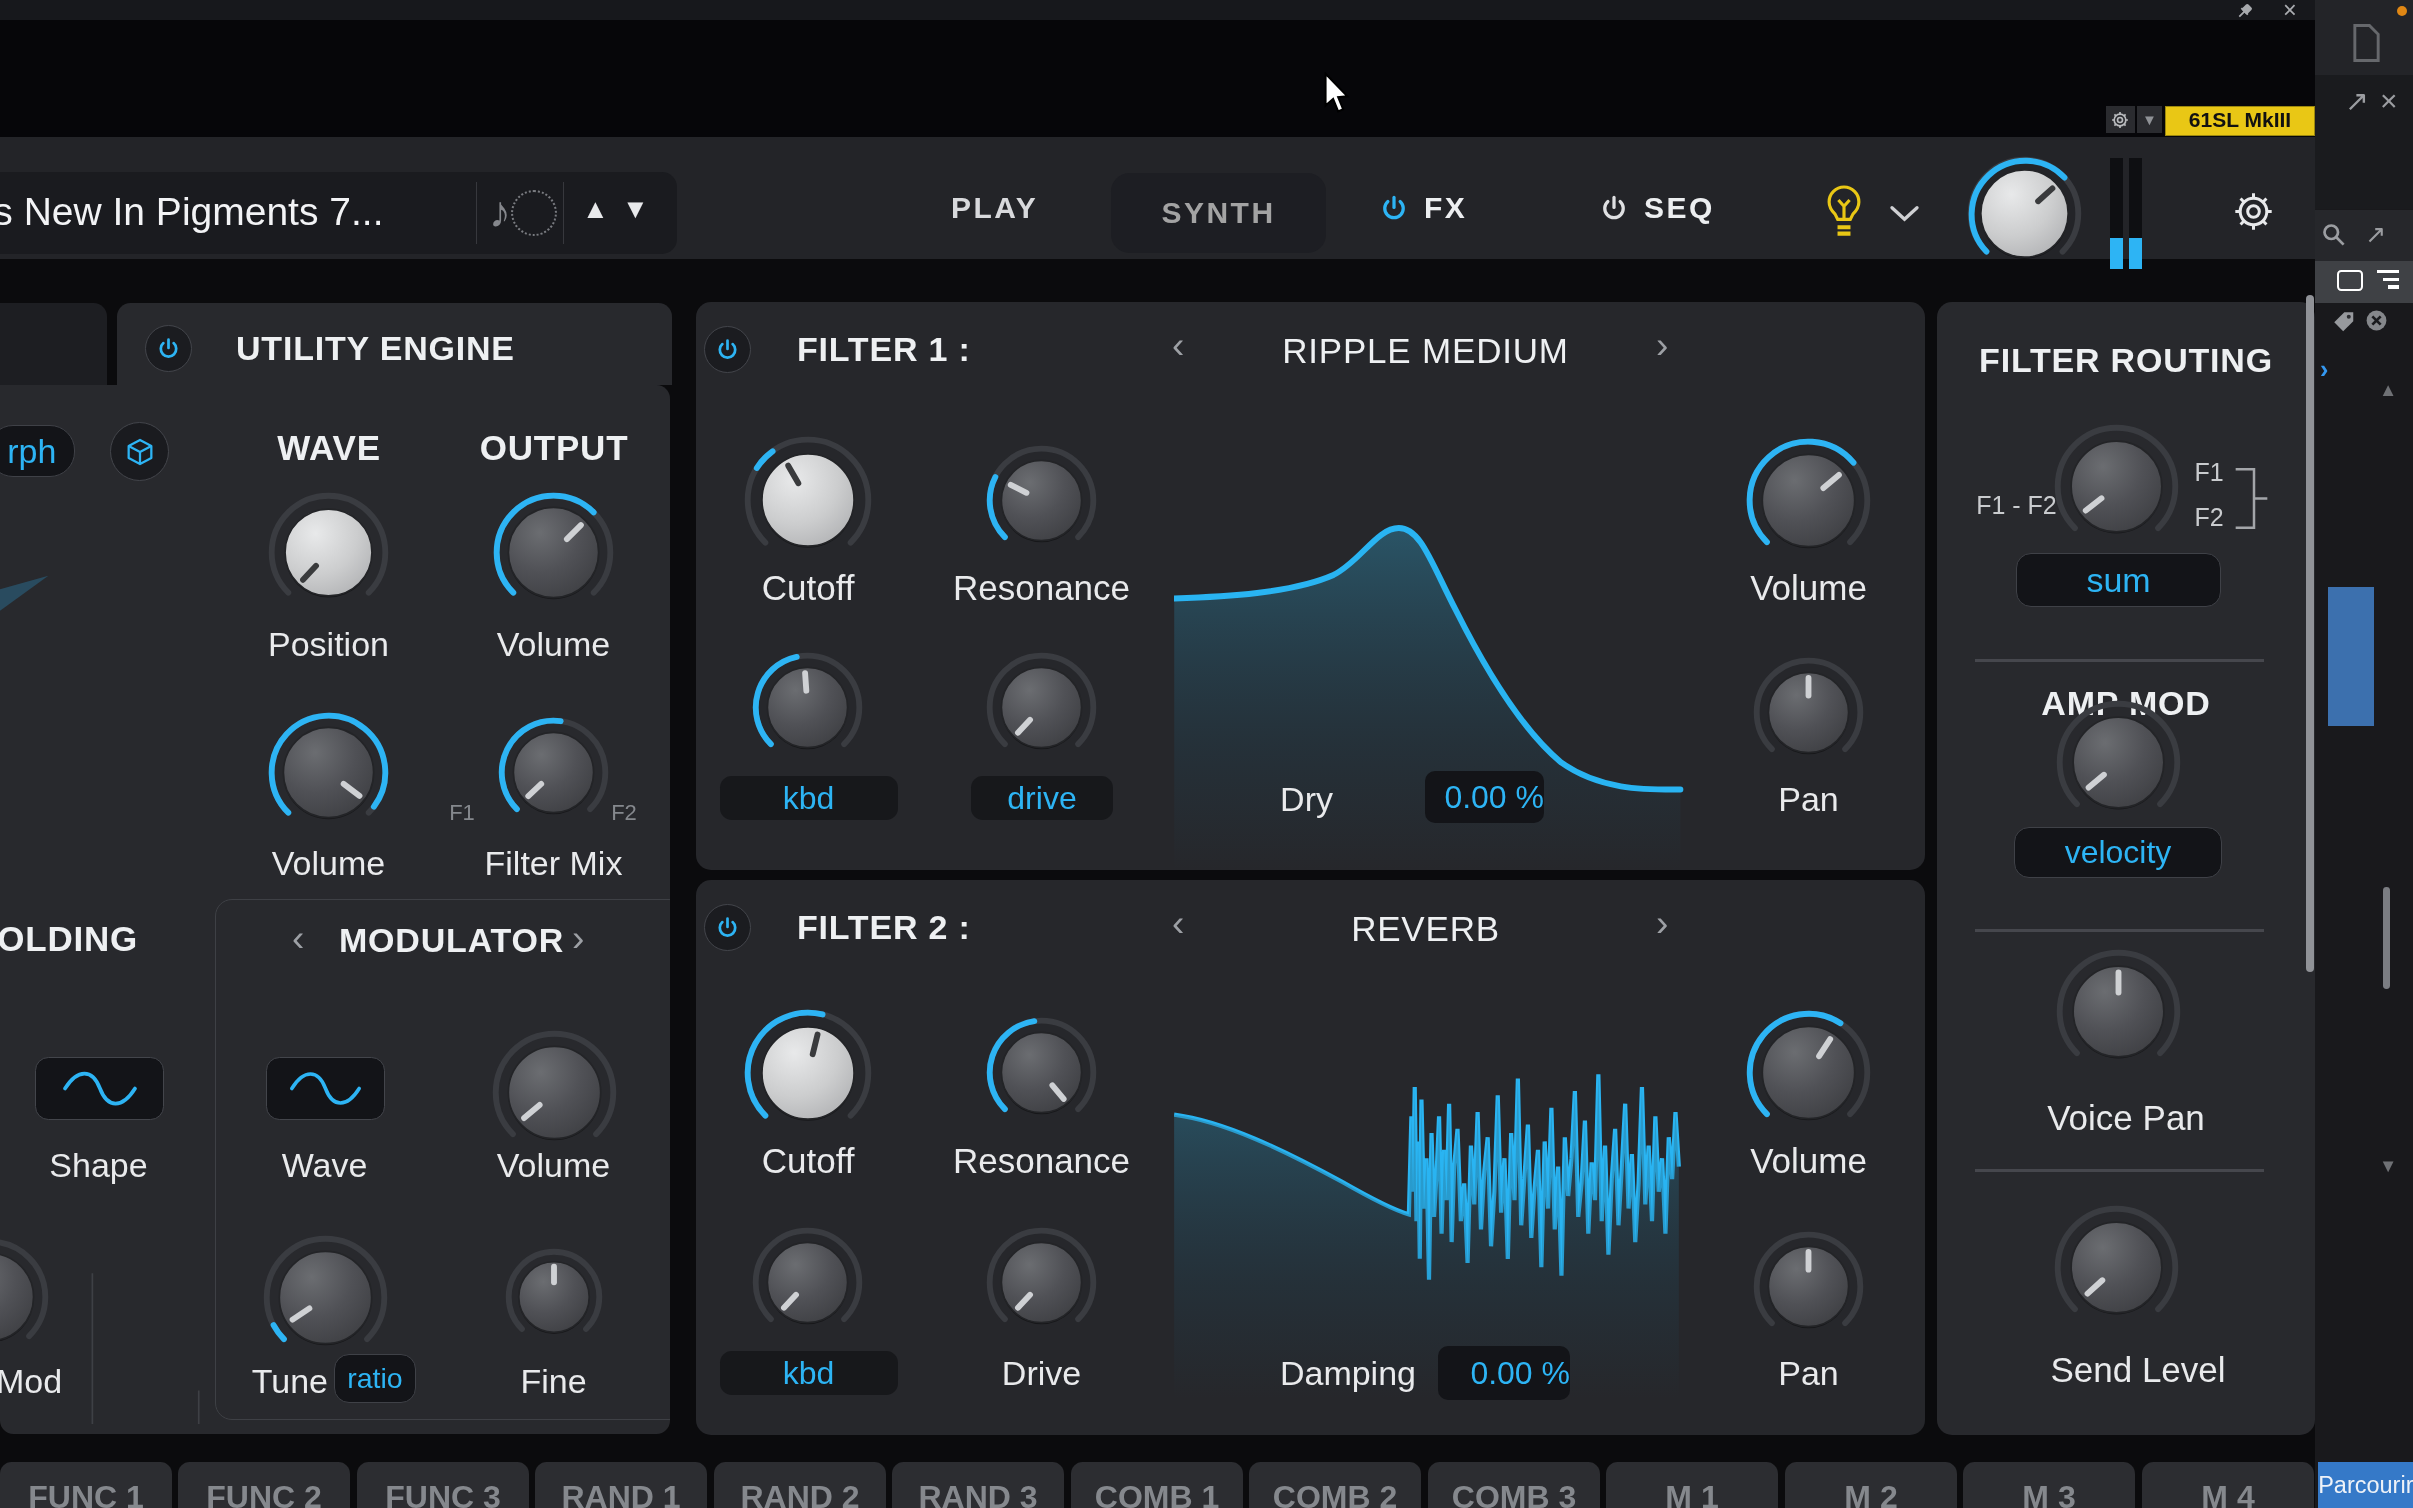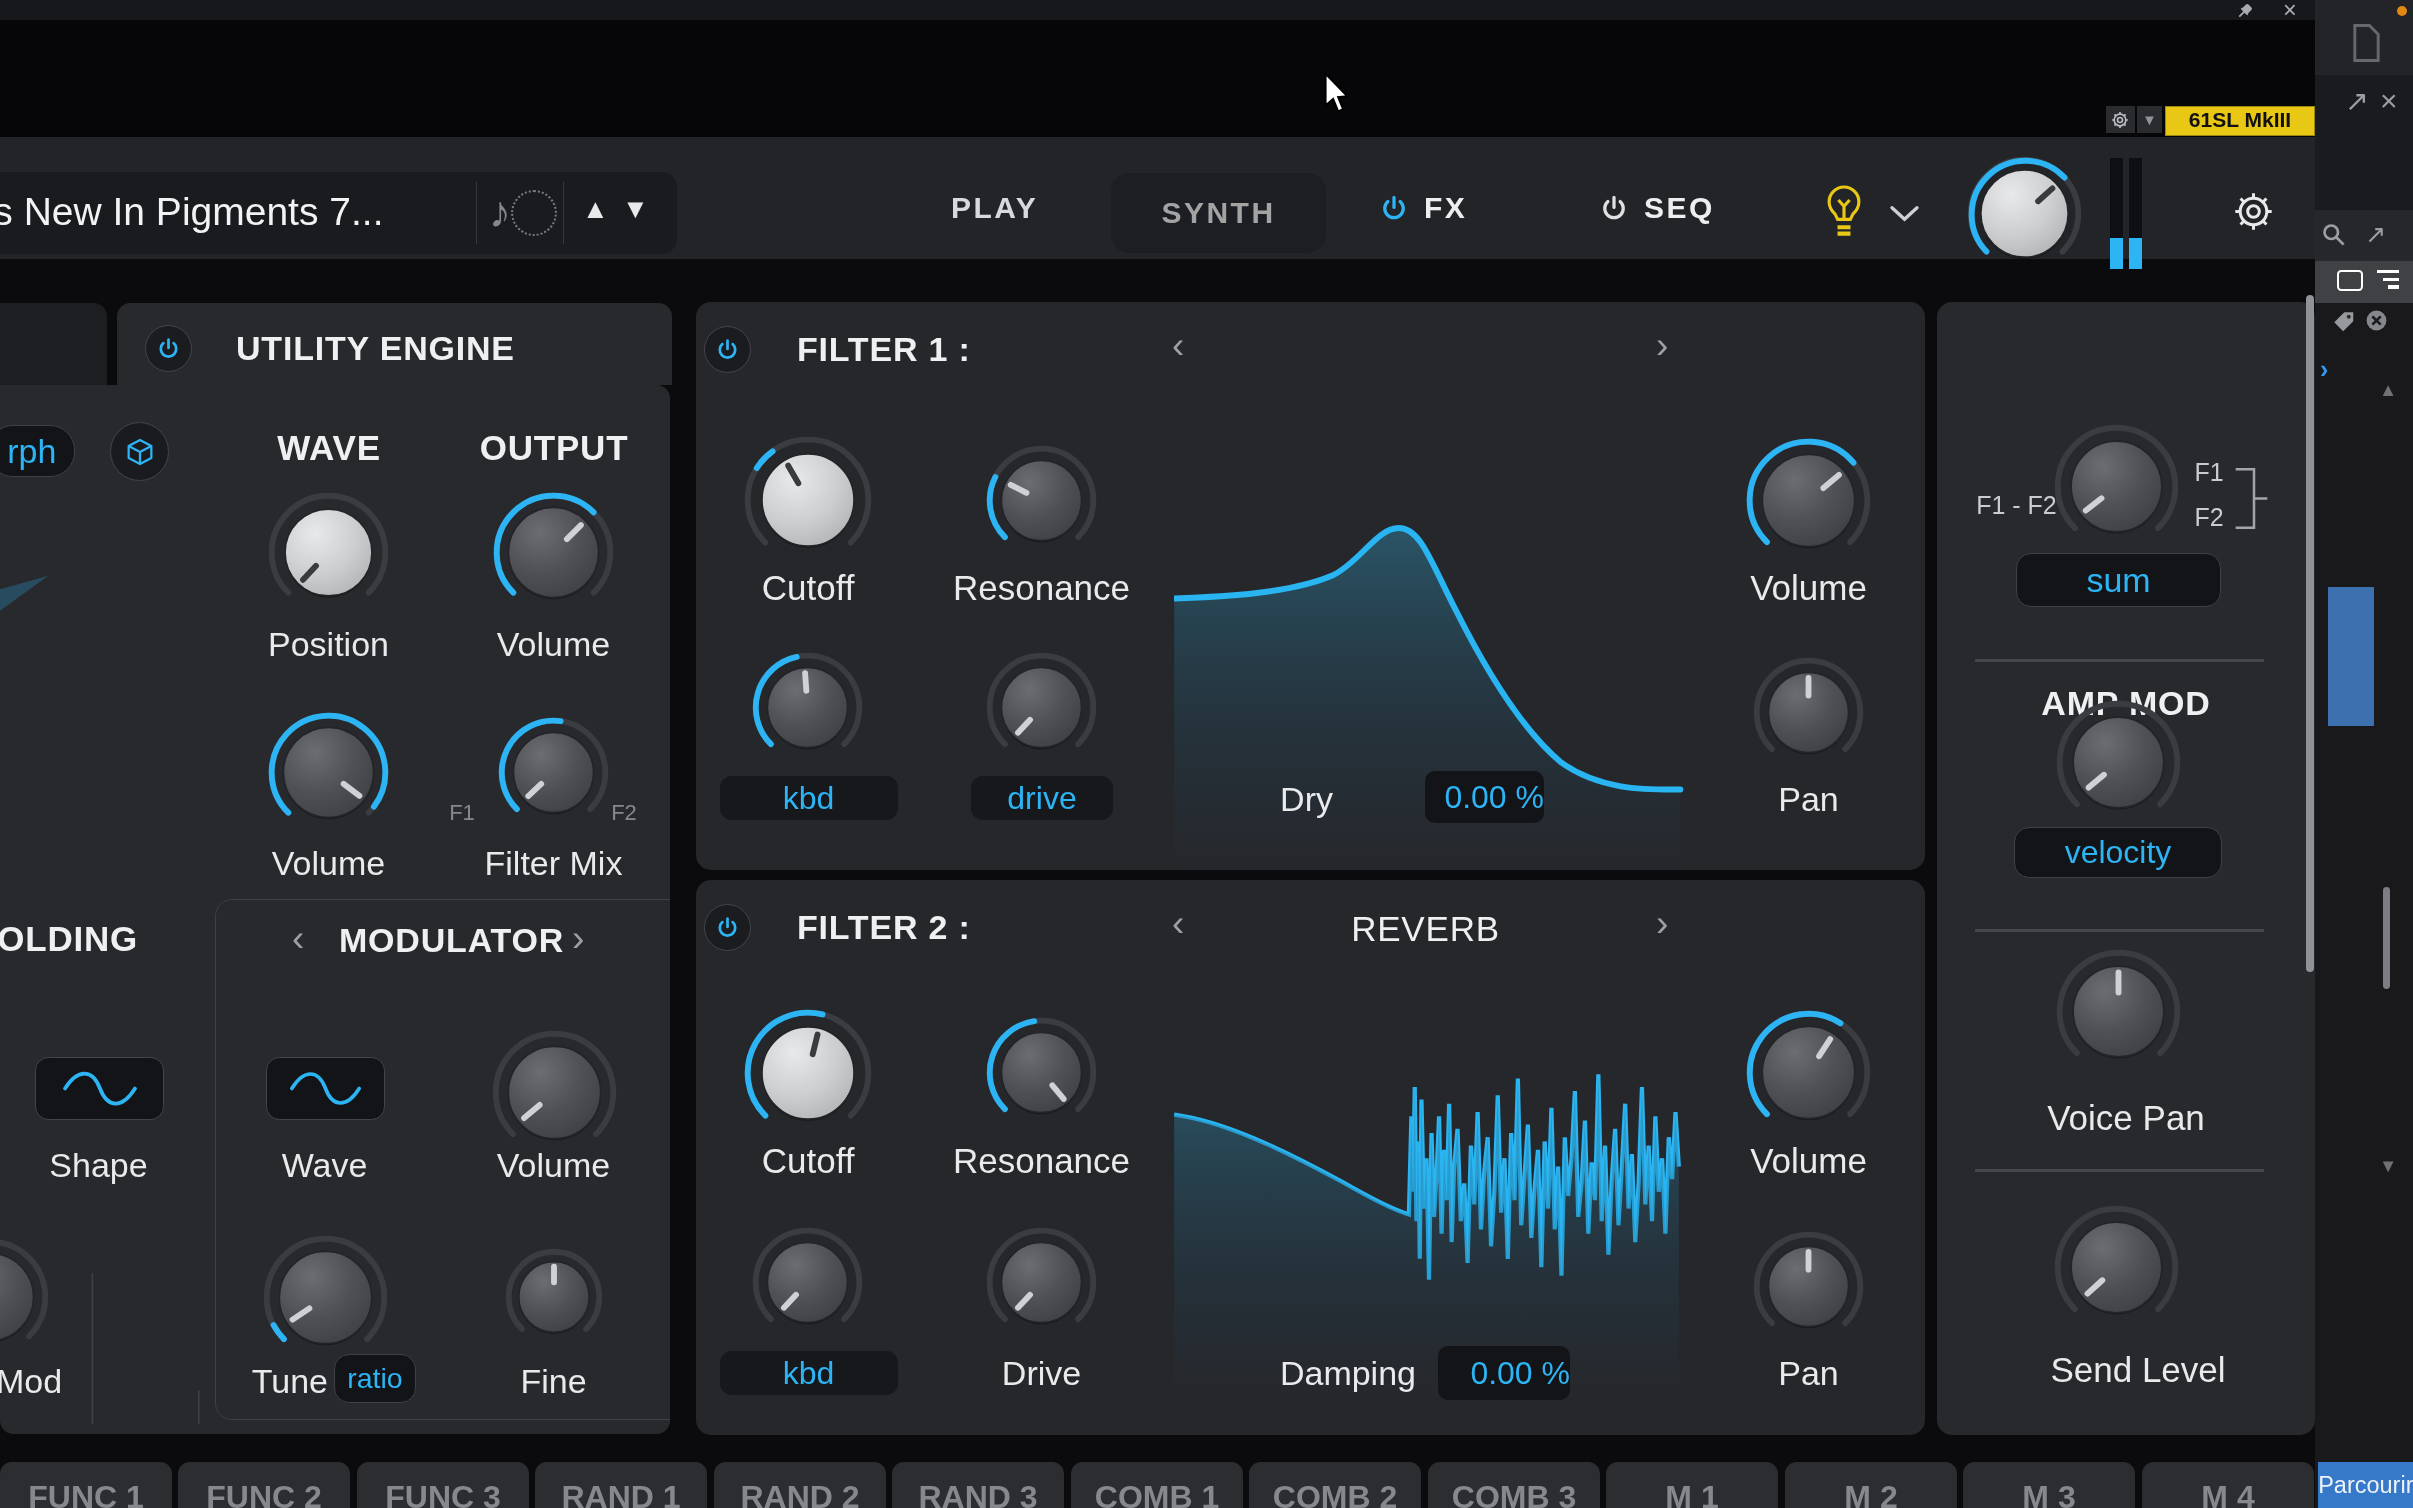--- a/index.html
+++ b/index.html
@@ -254,20 +254,21 @@
 
 <div class="panel" style="left:696px;top:302px;width:1229px;height:568px;background:#26272b;">
   <div class="pwr" style="left:7.5px;top:23.5px;width:45px;height:45px;">
     <svg width="25" height="25" viewBox="0 0 24 24" fill="none" stroke="#2db4f4" stroke-width="2.6" stroke-linecap="round">
       <path d="M12 3.5 v8"></path>
         <path d="M7.1 6.8 a7.4 7.4 0 1 0 9.8 0"></path>
       </svg>
     </div>
   <div class="hdr" style="left:101px;top:28px;">FILTER 1 :</div>
   <div class="chev" style="left:476px;top:25px;">‹</div>
+  <div class="hdr" style="left:478px;top:28.5px;width:503px;text-align:center;font-weight:normal;font-size:35px;">RIPPLE MEDIUM</div>
   <div class="chev" style="left:960px;top:25px;">›</div>
 
   <div class="lbl" style="left:-13.4px;top:266px;width:251px;font-size:35px;">Cutoff</div>
   <div class="lbl" style="left:220px;top:266px;width:251px;font-size:35px;">Resonance</div>
   <div class="lbl" style="left:987px;top:266px;width:251px;font-size:35px;">Volume</div>
 
   <svg class="abs" style="left:478px;top:216px" width="510" height="352" viewBox="0 0 608 420">
     <path d="M0,96 C60,94 140,90 190,68 C222,52 242,12 268,12 C294,12 306,52 336,110 C370,178 414,252 462,292 C510,326 566,324 604,324 L604,420 L0,420 Z" fill="url(#tealfill)"></path>
     <path d="M0,96 C60,94 140,90 190,68 C222,52 242,12 268,12 C294,12 306,52 336,110 C370,178 414,252 462,292 C510,326 566,324 604,324" fill="none" stroke="#29b4f2" stroke-width="7" stroke-linecap="round"></path>
   </svg>
@@ -390,20 +391,21 @@
       <path d="M56.3,84.7 L41.8,100.2" stroke="#cfd1d4" stroke-width="7" stroke-linecap="round"></path>
     </svg></div>
 <div class="knob" style="left: 1750px; top: 1228px;"><svg width="117" height="117" viewBox="0 0 140 140">
       <path d="M26.2,113.8 A62,62 0 1 1 113.8,113.8" fill="none" stroke="#3a3c41" stroke-width="7" stroke-linecap="round"></path>
       <circle cx="70" cy="72" r="48" fill="rgba(0,0,0,0.4)"></circle>
       <circle cx="70" cy="70" r="48" fill="url(#g-dark)" stroke="#232427" stroke-width="2"></circle>
       <path d="M70.0,49.8 L70.0,28.7" stroke="#cfd1d4" stroke-width="7" stroke-linecap="round"></path>
     </svg></div>
 
 <div class="panel" style="left:1937px;top:302px;width:378px;height:1133px;">
+  <div class="hdr" style="left:0;top:39px;width:378px;text-align:center;">FILTER ROUTING</div>
   <div class="lbl" style="left:25px;top:189px;width:109px;font-size:25px;color:#c9cbce;">F1 - F2</div>
   <div class="lbl" style="left:251px;top:156px;width:42px;font-size:25px;color:#c9cbce;">F1</div>
   <div class="lbl" style="left:251px;top:201px;width:42px;font-size:25px;color:#c9cbce;">F2</div>
   <svg class="abs" style="left:297px;top:159px" width="35" height="75" viewBox="0 0 42 90" fill="none" stroke="#a3a5a9" stroke-width="3">
     <path d="M2 10 H24 V80 H2 M24 45 H40"></path>
     </svg>
   <div class="pill" style="left:79px;top:251px;width:203px;height:52px;border-radius:15px;">
     <span style="font-size:34px;">sum</span>
     </div>
 

